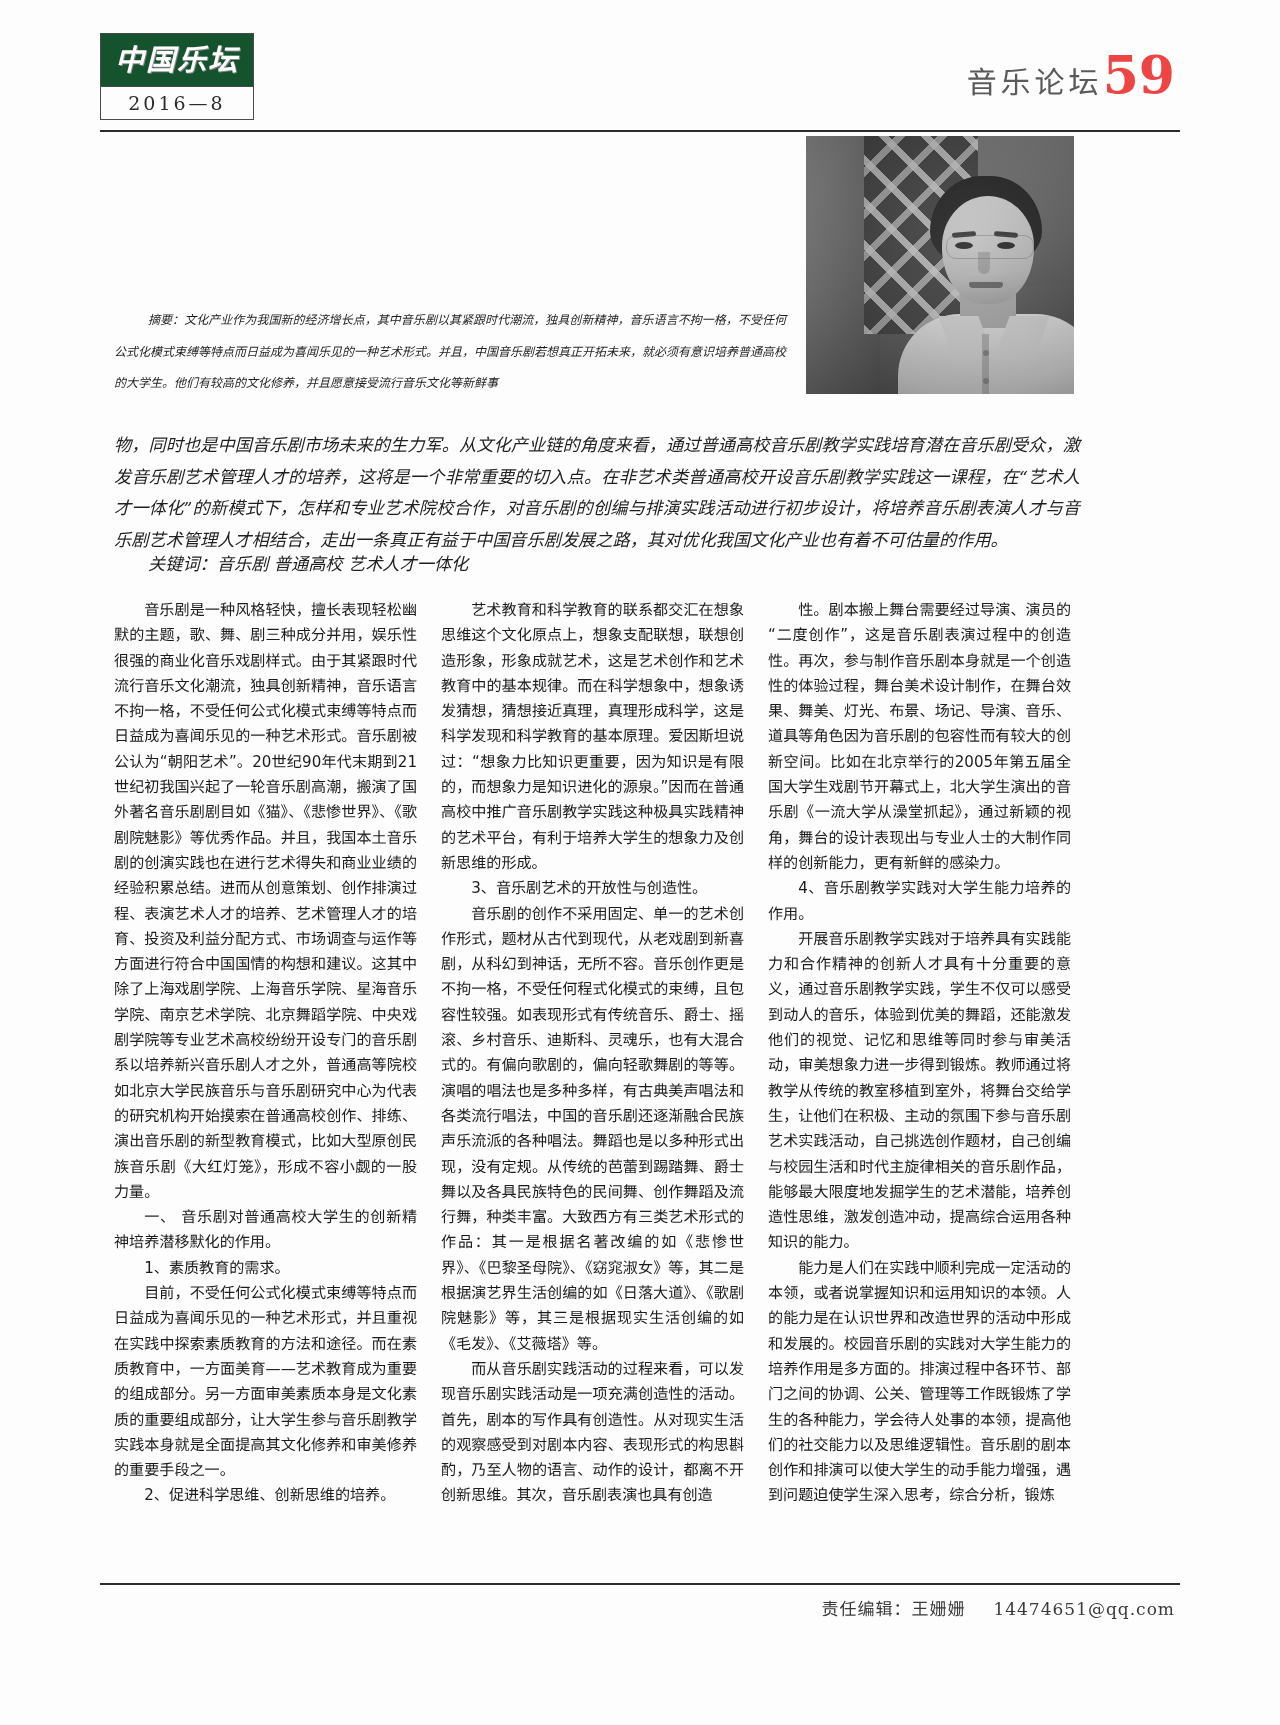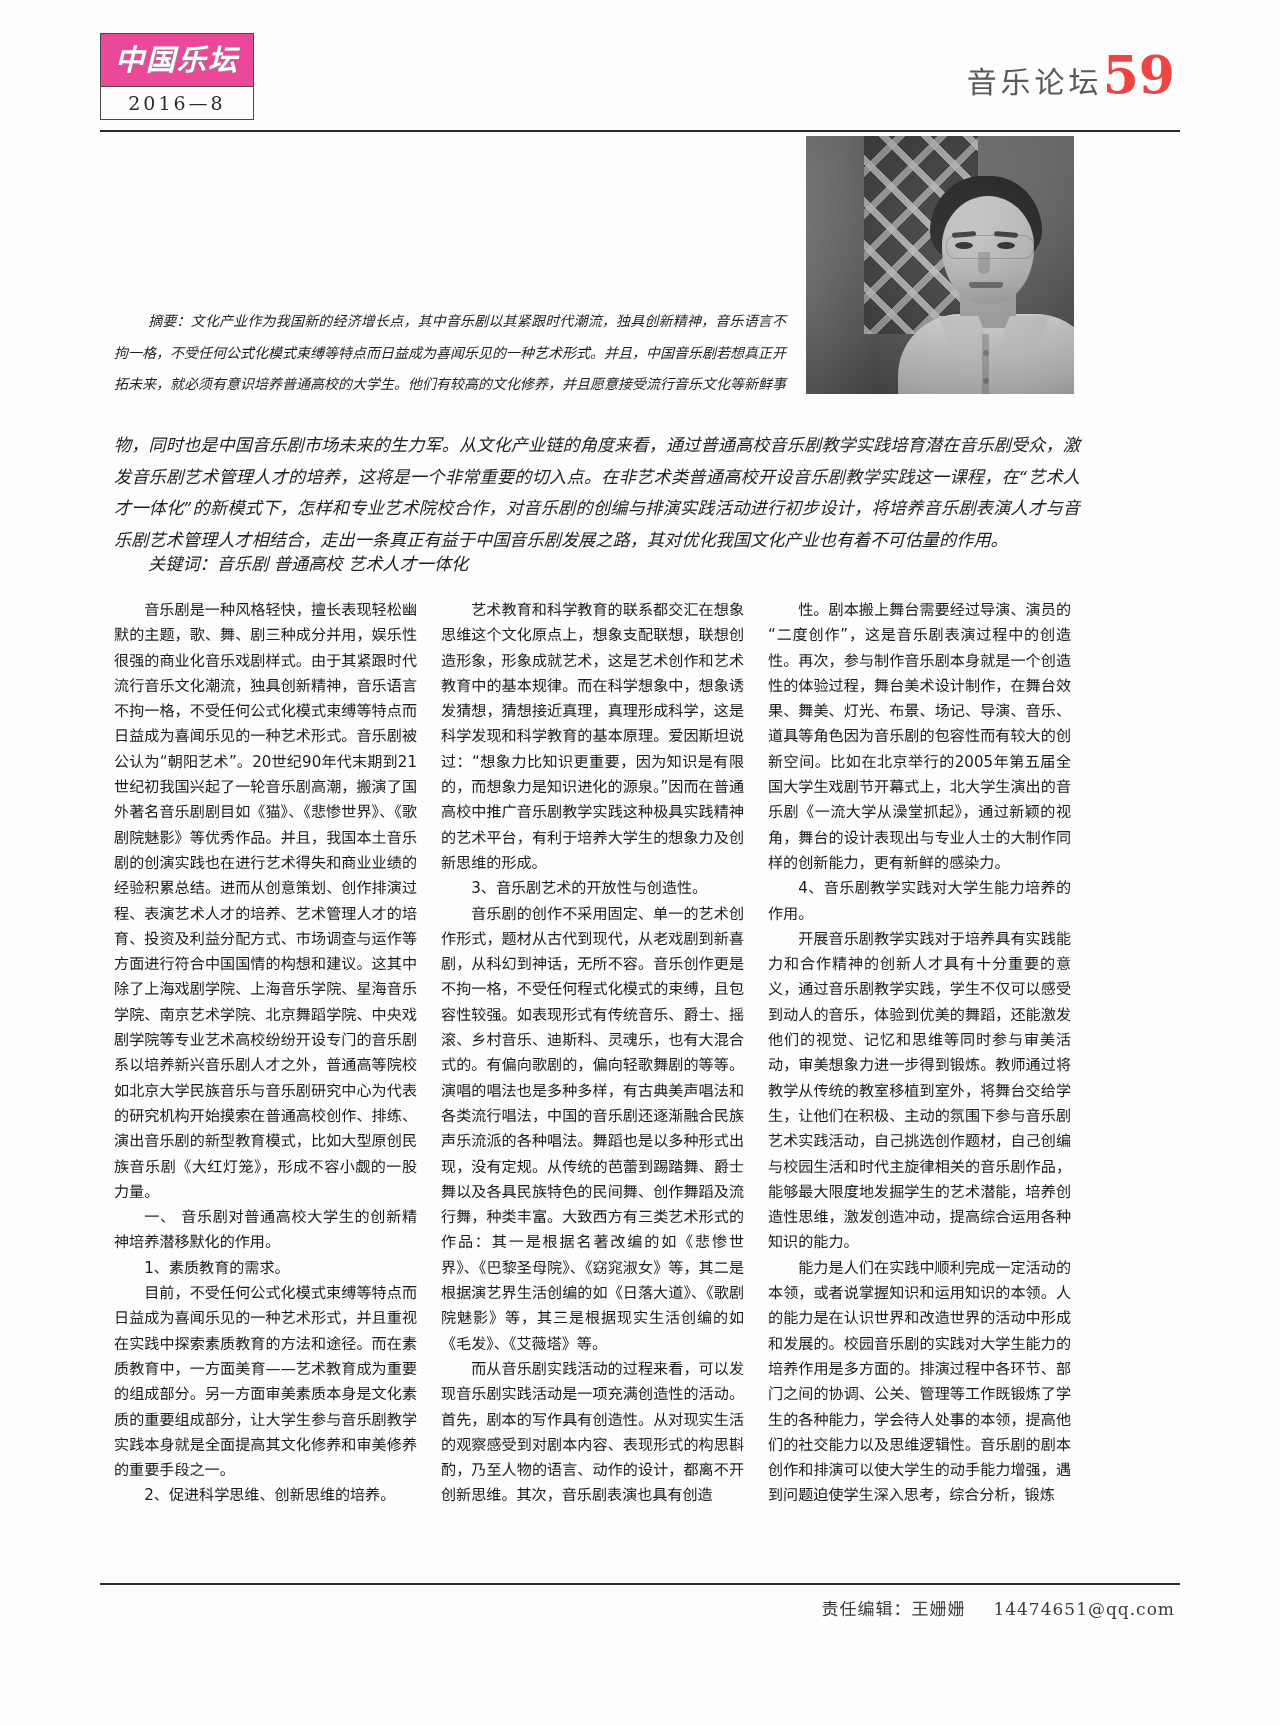--- a/index.html
+++ b/index.html
@@ -26,21 +26,21 @@
     position: absolute;
     left: 100px;
     top: 33px;
     width: 160px;
   }
   .logo-box {
     border: 1.5px solid #4a4a4a;
     width: 152px;
   }
   .logo-script {
-    background: #ec4899;
+    background: #14532d;
     color: #ffffff;
     height: 52px;
     line-height: 52px;
     text-align: center;
     font-family: "DejaVu Serif", "Liberation Serif", serif;
     font-size: 29px;
     font-weight: bold;
     letter-spacing: 2px;
     font-style: italic;
     border-bottom: 1.5px solid #4a4a4a;
@@ -202,22 +202,22 @@
     position: absolute; inset: 0;
     background: radial-gradient(ellipse at 62% 42%, rgba(255,255,255,.08) 0%, rgba(0,0,0,.18) 70%, rgba(0,0,0,.34) 100%);
   }
 
   
   .abstract {
     position: absolute;
     left: 114px;
     top: 306px;
     width: 672px;
-    font-family: Liberation Sans, sans-serif;
-    font-size: 14px;
+    font-family: Liberation Mono, monospace;
+    font-size: 12px;
     line-height: 31.5px;
     text-align: justify;
     text-justify: inter-ideograph;
     color: #1f1f1f;
     font-style: italic;
   }
   .abstract .indent { display: inline-block; width: 34px; }
   .abstract-wide {
     position: absolute;
     left: 114px;

